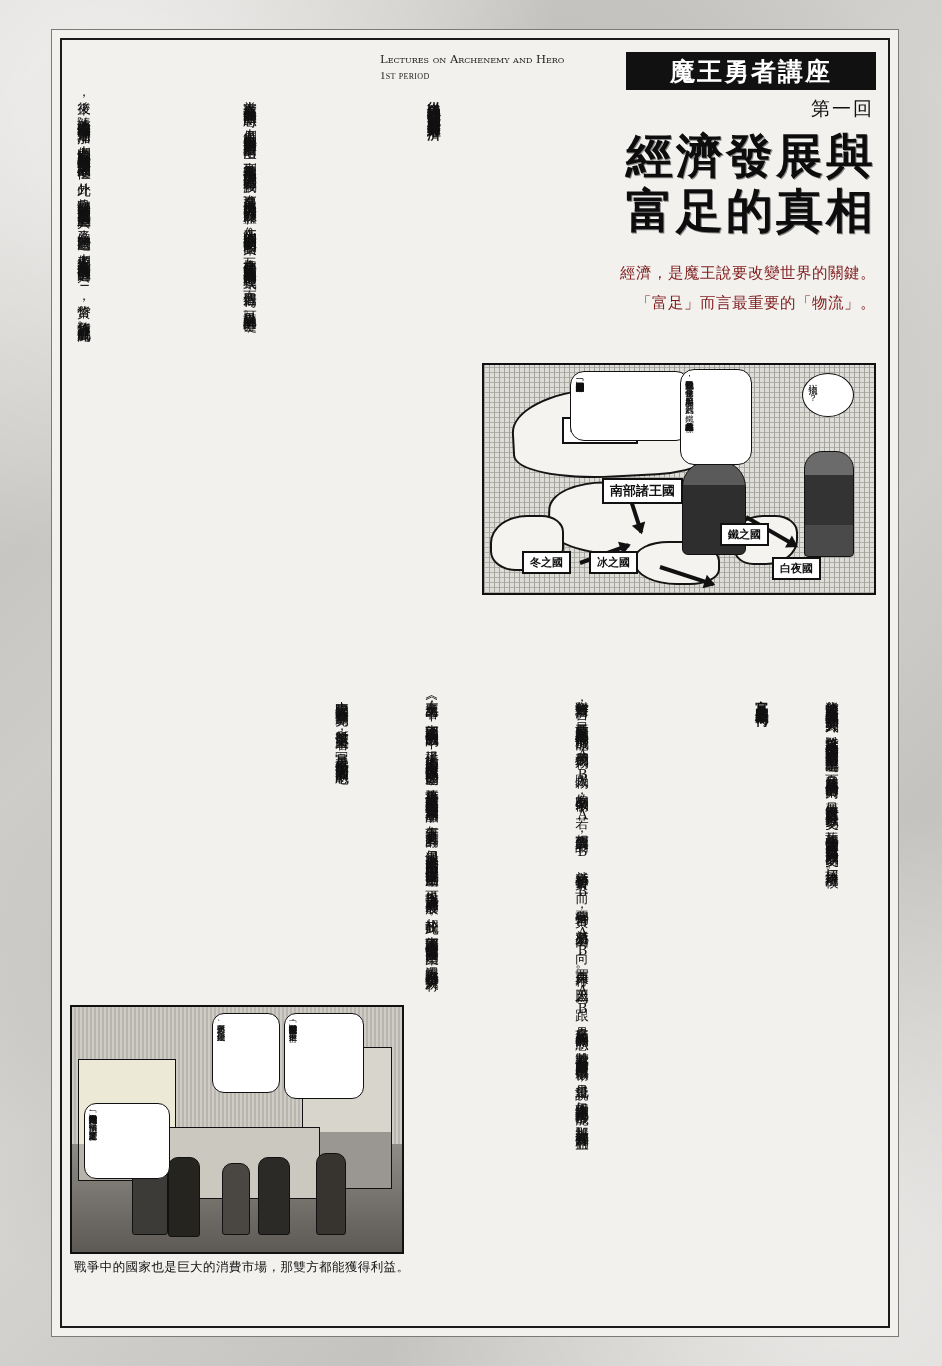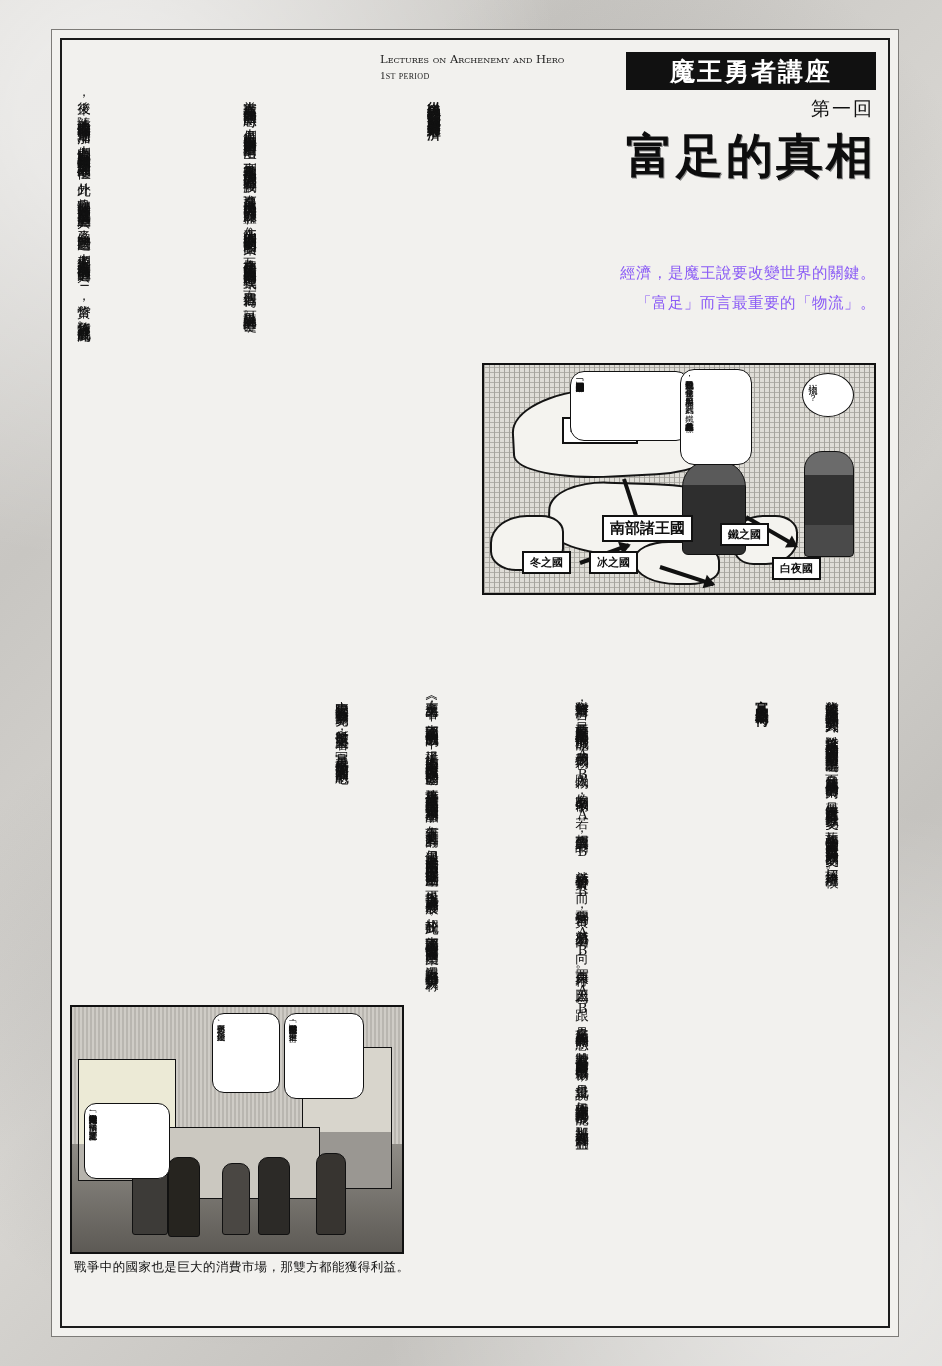--- a/index.html
+++ b/index.html
@@ -73,21 +73,21 @@
     font-family:"DejaVu Serif","Liberation Serif",serif;
     font-weight:bold;color:#0d0d0d;
     font-size:47px;line-height:1.18;
     letter-spacing:3px;
     text-shadow:1px 1px 0 #888;
   }
   .lede{
     position:absolute;right:22px;top:228px;width:420px;
     text-align:right;
     font-family:"DejaVu Serif","Liberation Serif",serif;
-    font-size:15.5px;line-height:1.95;color:#8b5cf6;
+    font-size:15.5px;line-height:1.95;color:#7f1d1d;
     letter-spacing:.5px;
   }
 
   
   .map{
     position:absolute;left:430px;top:333px;width:390px;height:228px;
     border:2px solid #111;
     background:#e9e7e2;
     overflow:hidden;
   }
@@ -107,21 +107,21 @@
   .lm3{left:6px;top:150px;width:70px;height:52px;border-radius:50% 30% 40% 35%;}
   .lm4{left:150px;top:176px;width:82px;height:40px;border-radius:40% 45% 35% 50%;}
   .lm5{left:250px;top:150px;width:60px;height:46px;border-radius:45% 35% 50% 30%;}
   .maplabel{
     position:absolute;background:#fff;border:2px solid #111;
     font-family:"DejaVu Serif","Liberation Serif",serif;
     font-weight:bold;color:#111;white-space:nowrap;
     padding:2px 6px;font-size:13px;
   }
   .ml-central{left:78px;top:52px;font-size:15px;}
-  .ml-south{left:118px;top:113px;font-size:15px;margin-top:37px;}
+  .ml-south{left:118px;top:113px;font-size:13px;}
   .ml-winter{left:38px;top:186px;font-size:11px;}
   .ml-ice{left:105px;top:186px;font-size:11px;}
   .ml-iron{left:236px;top:158px;font-size:11px;}
   .ml-white{left:288px;top:192px;font-size:11px;}
   .bubble{
     position:absolute;background:#fff;border:1.6px solid #111;
     border-radius:14px;
     font-family:"DejaVu Serif","Liberation Serif",serif;
     font-size:8.5px;color:#111;padding:4px 3px;
   }
@@ -200,20 +200,21 @@
   <div class="frame"></div>
   <div class="inner">
 
     <div class="masthead">魔王勇者講座</div>
     <div class="latin">
       <div>Lectures on Archenemy and Hero</div>
       <div class="l2">1st period</div>
     </div>
     <div class="episode">第一回</div>
     <div class="title">
+      <div>經濟發展與</div>
       <div>富足的真相</div>
     </div>
     <div class="lede">
       <div>經濟，是魔王說要改變世界的關鍵。</div>
       <div>「富足」而言最重要的「物流」。</div>
     </div>
 
     <div class="map">
       <div class="map-hatch"></div>
       <div class="landmass lm1"></div>

